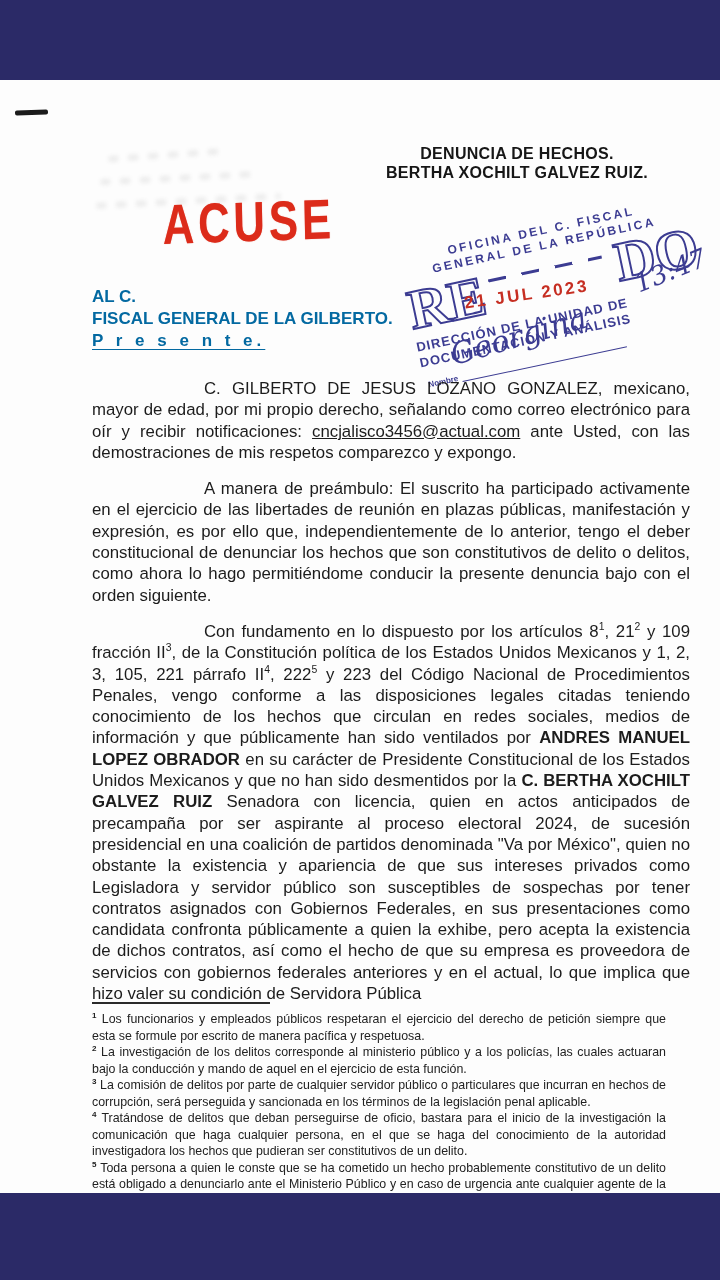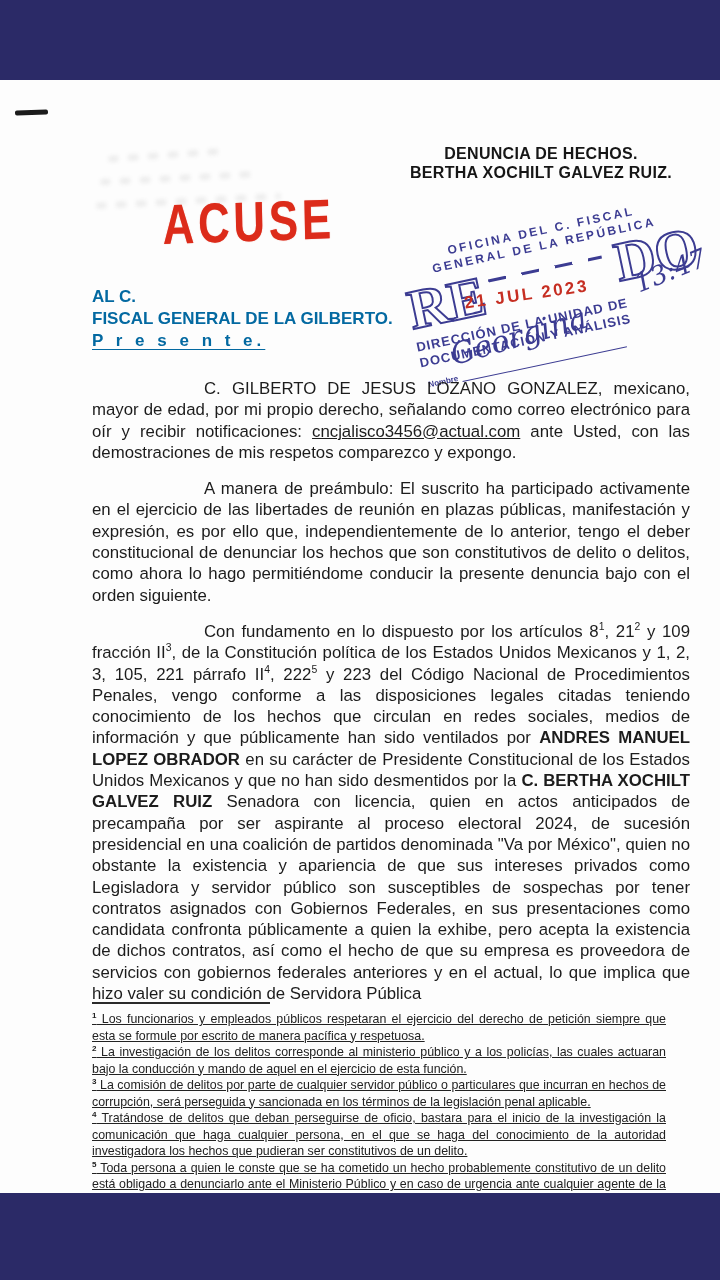--- a/index.html
+++ b/index.html
@@ -14,21 +14,21 @@
   .bar-top{position:absolute;left:0;top:0;width:720px;height:80px;background:var(--navy,#2b2a67);}
   .bar-bottom{position:absolute;left:0;top:1193px;width:720px;height:87px;background:var(--navy,#2b2a67);}
 
   .corner-mark{position:absolute;left:15px;top:110px;width:33px;height:5px;background:#1b1b1b;border-radius:2px;transform:rotate(-2deg);}
 
   .ghost{position:absolute;background:repeating-linear-gradient(90deg,rgba(80,80,80,.35) 0 10px,transparent 10px 20px);height:6px;filter:blur(2px);opacity:.28;border-radius:3px;}
   .ghost.g1{left:108px;top:152px;width:120px;transform:rotate(-4deg);}
   .ghost.g2{left:100px;top:175px;width:160px;transform:rotate(-3deg);}
   .ghost.g3{left:96px;top:198px;width:185px;transform:rotate(-3deg);}
 
-  .case-header{position:absolute;left:388px;top:145px;width:306px;text-align:center;
+  .case-header{position:absolute;left:364px;top:145px;width:306px;text-align:center;
     font-weight:bold;font-size:16px;line-height:18.5px;letter-spacing:.3px;color:#161616;}
 
   .acuse{position:absolute;left:162px;top:197px;
     font-weight:800;font-size:56px;letter-spacing:5px;line-height:1;
     color:var(--acuse-red,#dc2b1a);
     transform:scaleX(.78) rotate(-1.5deg);transform-origin:left top;
     text-shadow:0 0 1px rgba(220,43,26,.55);}
 
   
   .stamp{position:absolute;left:405px;top:222px;width:300px;height:150px;
@@ -55,21 +55,21 @@
   .address .presente{letter-spacing:4px;text-decoration:underline;text-underline-offset:3px;}
 
   .body-text{position:absolute;left:92px;top:378px;width:598px;}
   .body-text p{margin:0 0 15px 0;font-size:16.8px;line-height:21.3px;text-align:justify;
     text-indent:112px;color:#1c1c1c;}
   .body-text sup{font-size:.62em;line-height:0;}
 
   .fn-rule{position:absolute;left:92px;top:1002px;width:178px;height:2px;background:#2a2a2a;}
   .footnotes{position:absolute;left:92px;top:1011px;width:574px;font-size:12.4px;line-height:16.5px;
     text-align:justify;color:#222;}
-  .footnotes .fn{margin:0;text-decoration:underline;}
+  .footnotes .fn{margin:0;}
   .footnotes sup{font-size:.65em;line-height:0;font-weight:bold;}
 </style>
 </head>
 <body>
 
 <div class="screen">
 
   <div class="bar-top"></div>
 
   <div class="corner-mark"></div>

